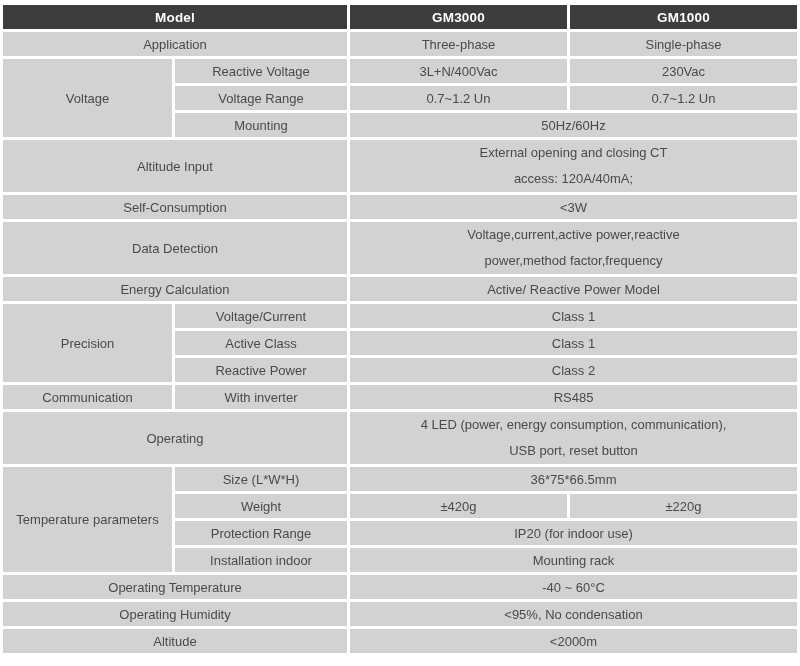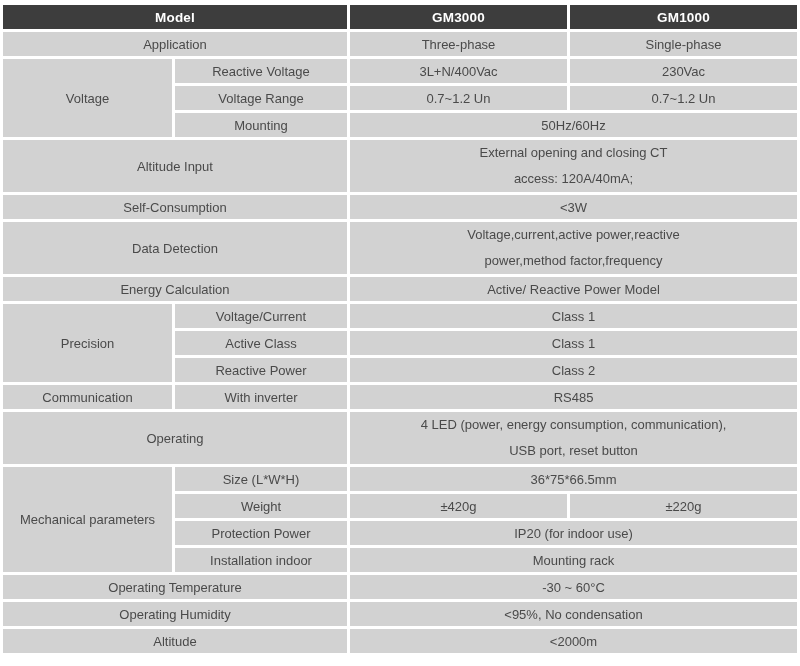--- a/index.html
+++ b/index.html
@@ -128,44 +128,44 @@
 
     <tr>
       <td colspan="2" class="double">Operating</td>
       <td colspan="2" class="double">
         <span class="line">4 LED (power, energy consumption, communication),</span>
         <span class="line">USB port, reset button</span>
       </td>
     </tr>
 
     <tr>
-      <td rowspan="4">Mechanical parameters</td>
+      <td rowspan="4">Temperature parameters</td>
       <td>Size (L*W*H)</td>
       <td colspan="2">36*75*66.5mm</td>
     </tr>
 
     <tr>
       <td>Weight</td>
       <td>±420g</td>
       <td>±220g</td>
     </tr>
 
     <tr>
-      <td>Protection Power</td>
+      <td>Protection Range</td>
       <td colspan="2">IP20 (for indoor use)</td>
     </tr>
 
     <tr>
       <td>Installation indoor</td>
       <td colspan="2">Mounting rack</td>
     </tr>
 
     <tr>
       <td colspan="2">Operating Temperature</td>
-      <td colspan="2">-30 ~ 60°C</td>
+      <td colspan="2">-40 ~ 60°C</td>
     </tr>
 
     <tr>
       <td colspan="2">Operating Humidity</td>
       <td colspan="2">&lt;95%, No condensation</td>
     </tr>
 
     <tr>
       <td colspan="2">Altitude</td>
       <td colspan="2">&lt;2000m</td>

